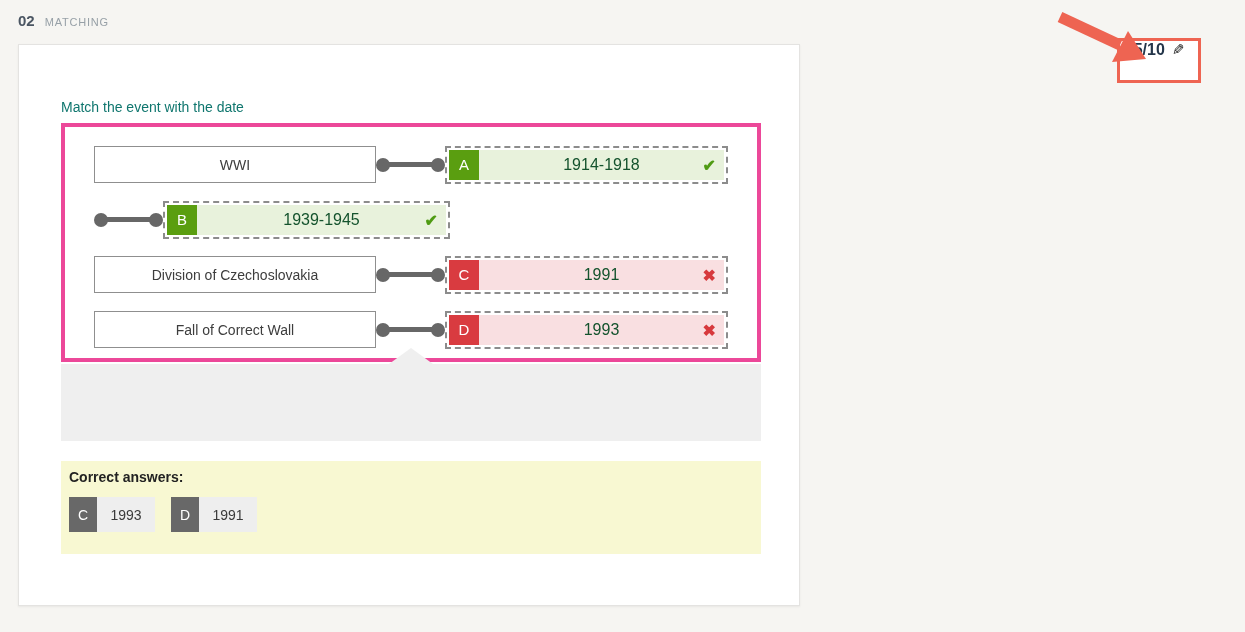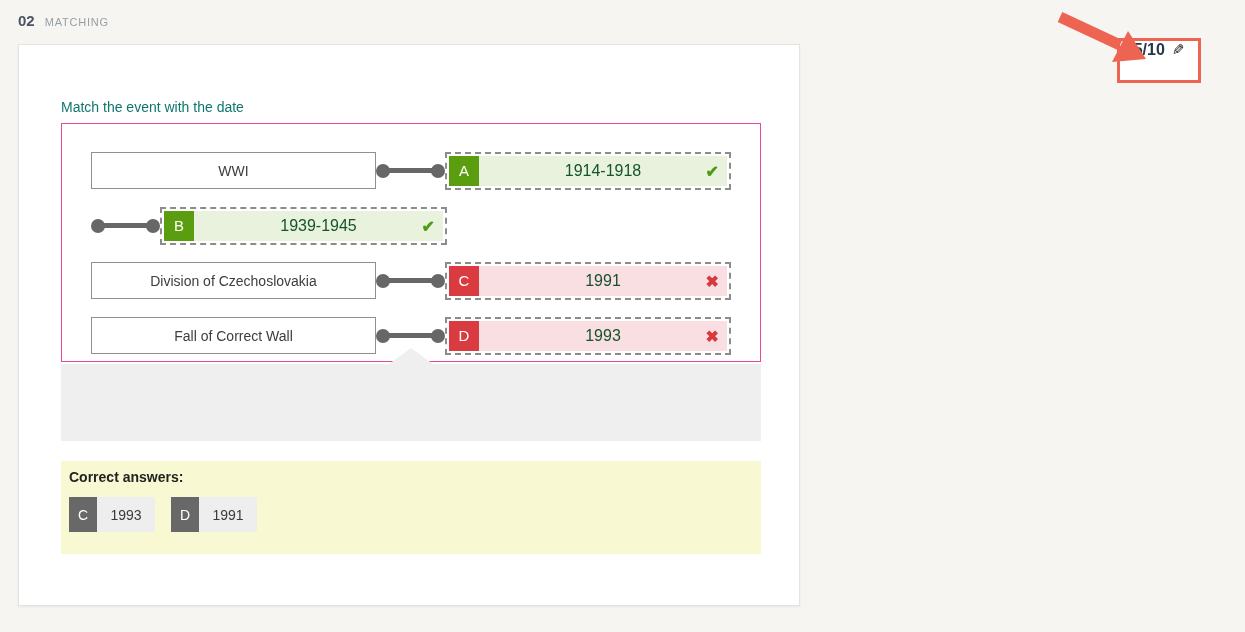--- a/index.html
+++ b/index.html
@@ -30,22 +30,22 @@
   .prompt {
     position: absolute; left: 42px; top: 34px;
     font-size: 14px; color: #0f766e; margin-top: 20px;
   }
 
   
   .match-container {
     position: absolute; left: 42px; top: 78px;
     width: 700px; height: 239px;
     background: #ffffff;
-    border: 1px solid #ec4899;
-    padding: 28px 29px 0 29px;
+    border: 4px solid #ec4899;
+    padding: 19px 29px 0 29px;
   }
   .match-row {
     display: flex; align-items: center;
     height: 37px; margin-bottom: 18px;
   }
   .event-box {
     width: 286px; height: 37px;
     border: 1px solid #8f8f8f;
     background: #ffffff;
     display: flex; align-items: center; justify-content: center;

